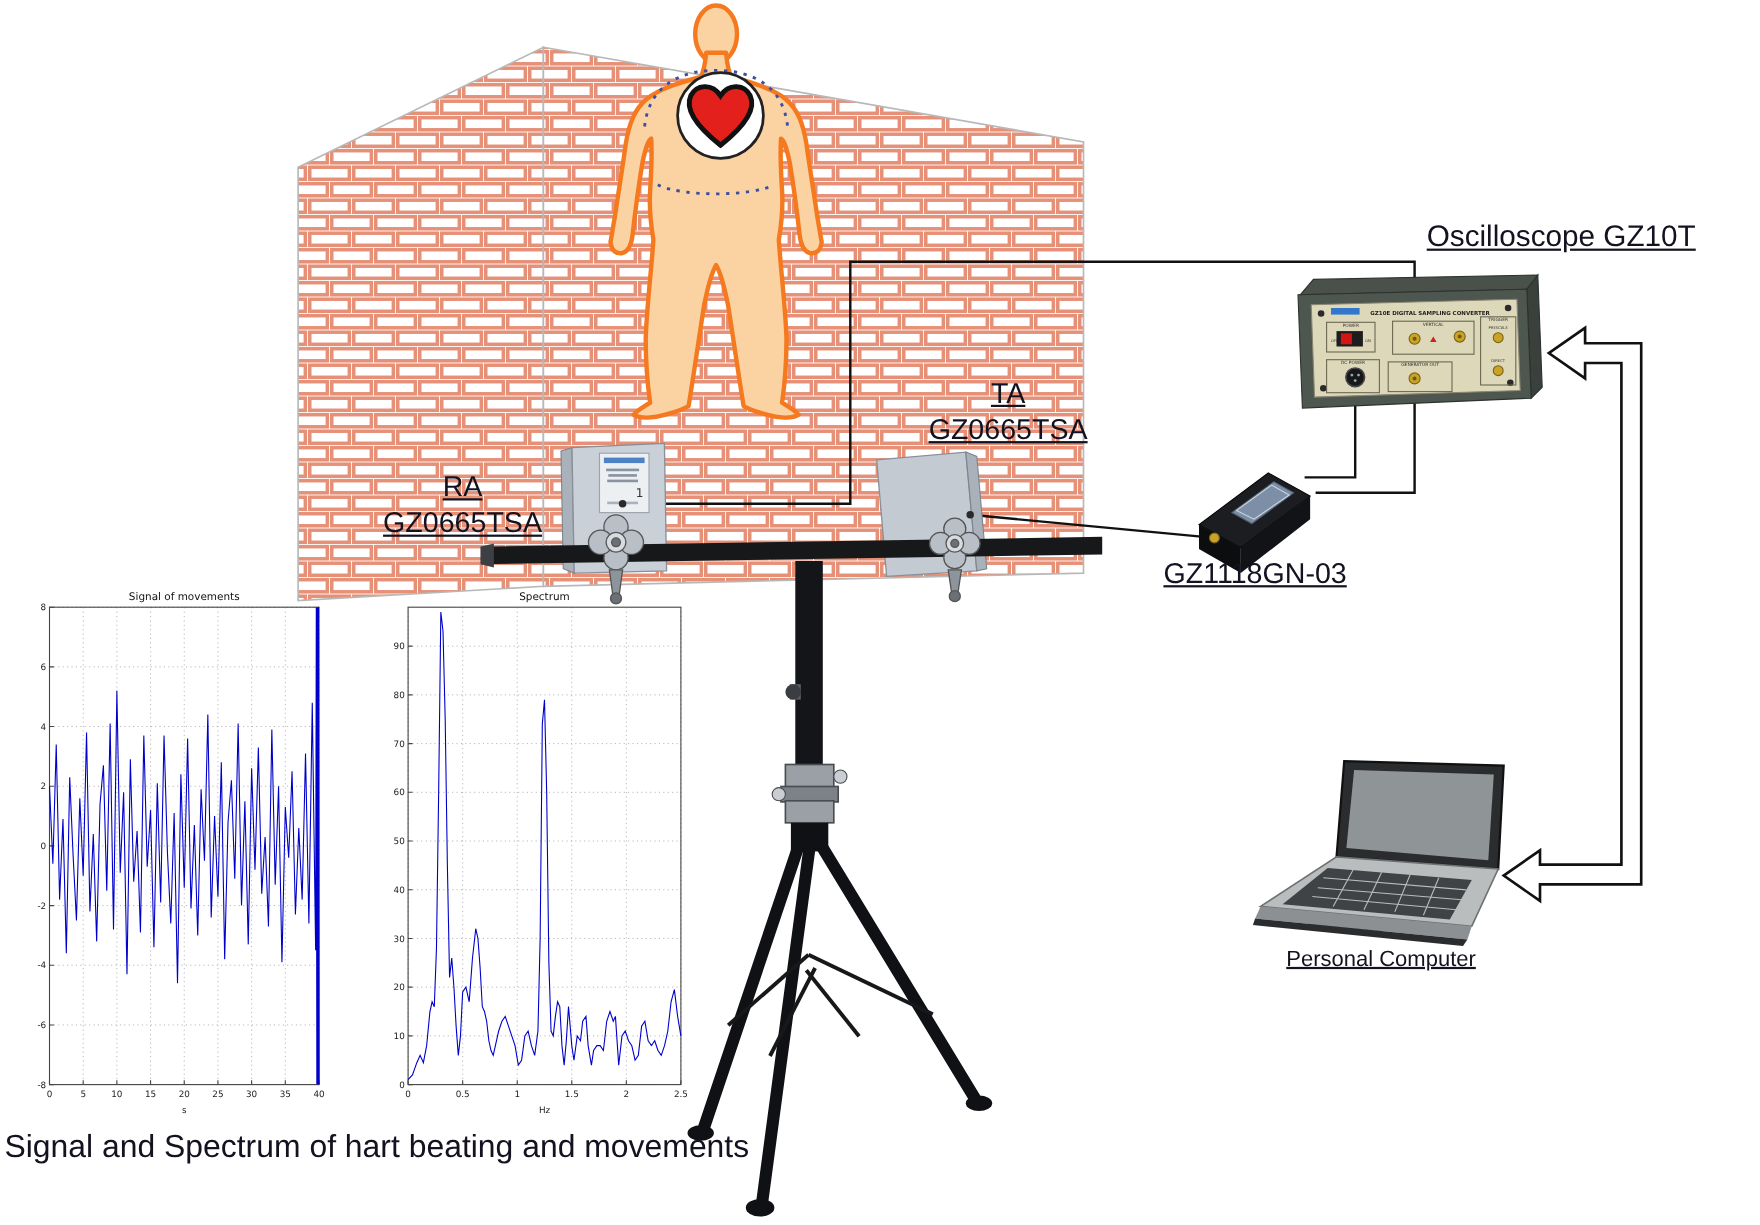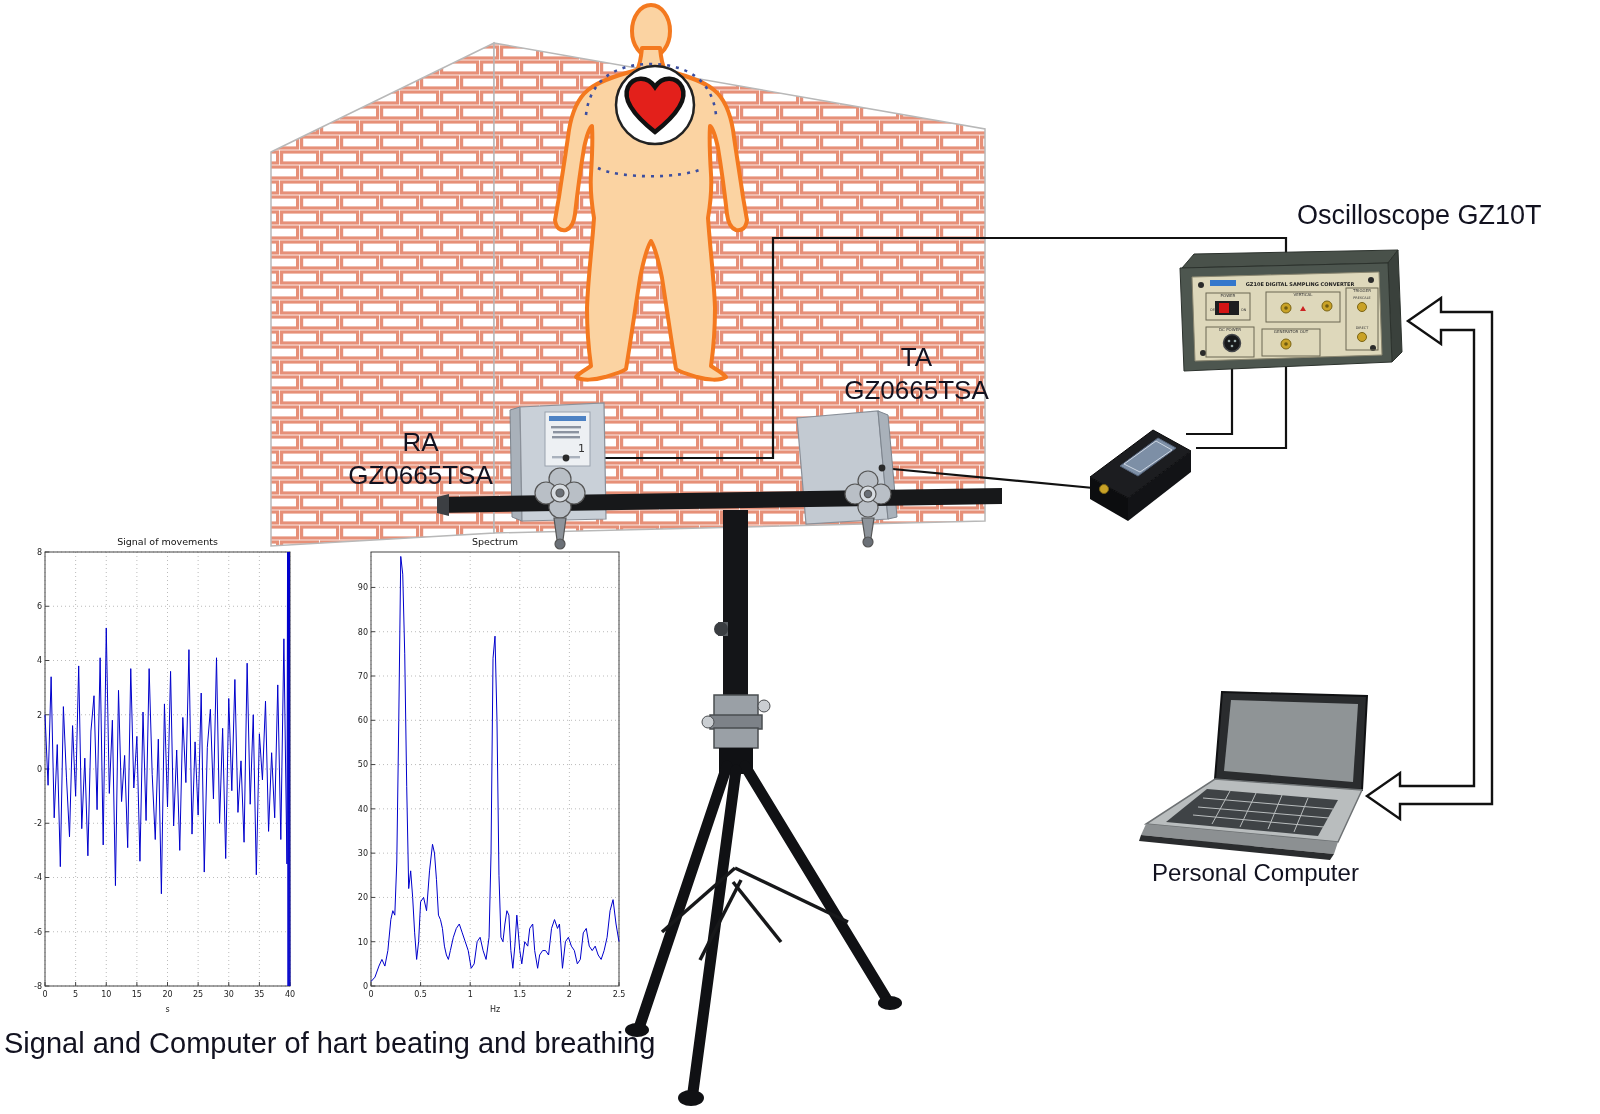--- a/index.html
+++ b/index.html
@@ -1,20 +1,20 @@
 <!DOCTYPE html>
 <html><head>
 <meta charset="utf-8">
 <style>
   html,body{margin:0;padding:0;background:#fff;}
   #page{position:relative;width:1600px;height:1114px;background:#fff;overflow:hidden;
         font-family:"Liberation Sans",sans-serif;color:#14141f;}
   .abs{position:absolute;}
-  .lbl{font-size:26px;line-height:33px;text-align:center;color:#121220;white-space:nowrap;}
-  .big{font-size:24px;}
+  .lbl{font-size:26px;line-height:33px;text-align:center;color:#121220;white-space:nowrap;text-decoration:underline;}
+  .big{font-size:20px;}
   svg text{font-family:"DejaVu Sans",sans-serif;}
 </style>
 </head>
 <body>
 <div id="page">
 
 <svg class="abs" style="left:0;top:0" width="1600" height="1114" viewBox="0 0 1600 1114">
   <defs>
     <pattern id="bricks" width="40" height="30" patternUnits="userSpaceOnUse">
       <rect width="40" height="30" fill="#ffffff"></rect>
@@ -341,19 +341,20 @@
   <div class="lbl">TA</div>
   <div class="lbl">GZ0665TSA</div>
 </div>
 
 <div class="abs" style="left:328px;top:426px;width:185px">
   <div class="lbl">RA</div>
   <div class="lbl">GZ0665TSA</div>
 </div>
 
 <div class="abs" style="left:985px;top:505px;width:312px">
+  <div class="lbl">GZ1118GN-03</div>
 </div>
 
 <div class="abs lbl big" style="left:1113px;top:856px;width:285px">Personal Computer</div>
 
-<div class="abs big" style="left:4px;top:1027px;font-size:29px;color:#121220">Signal and Computer of hart beating and breathing</div>
+<div class="abs big" style="left:4px;top:1027px;font-size:29px;color:#121220">Signal and Spectrum of hart beating and movements</div>
 
 </div>
 
 </body></html>

